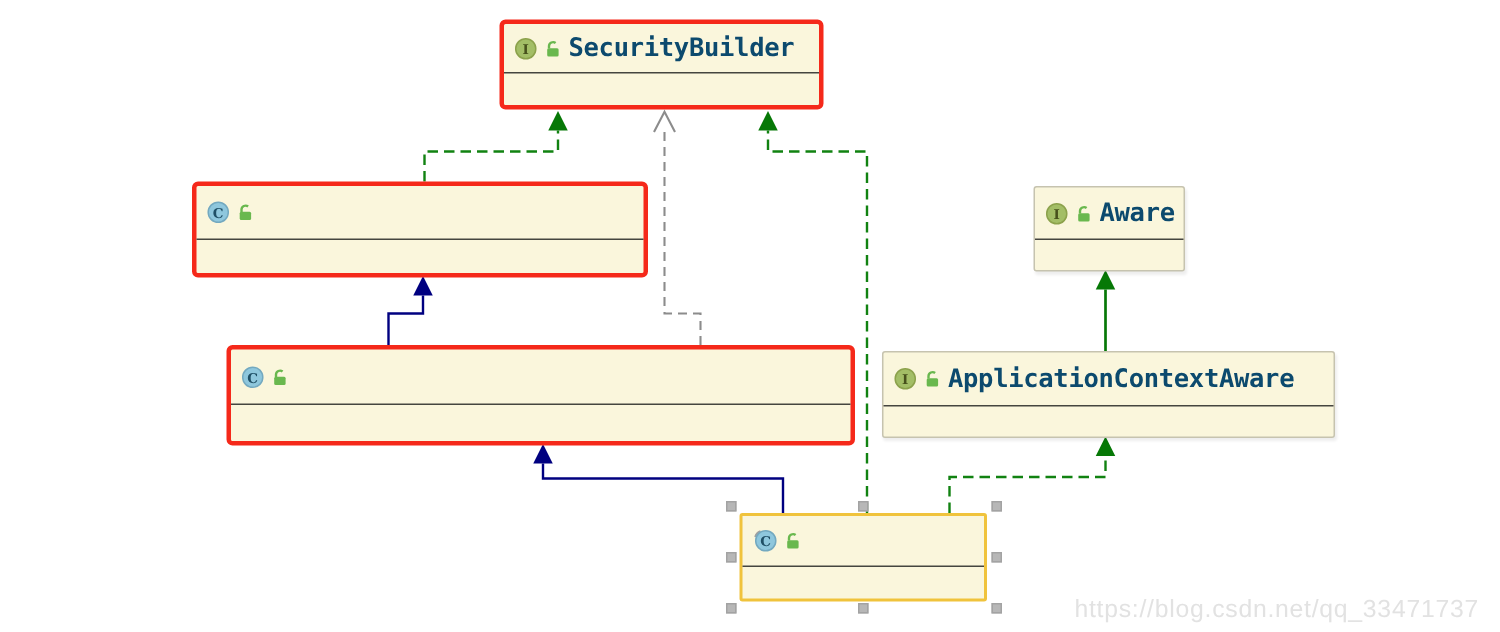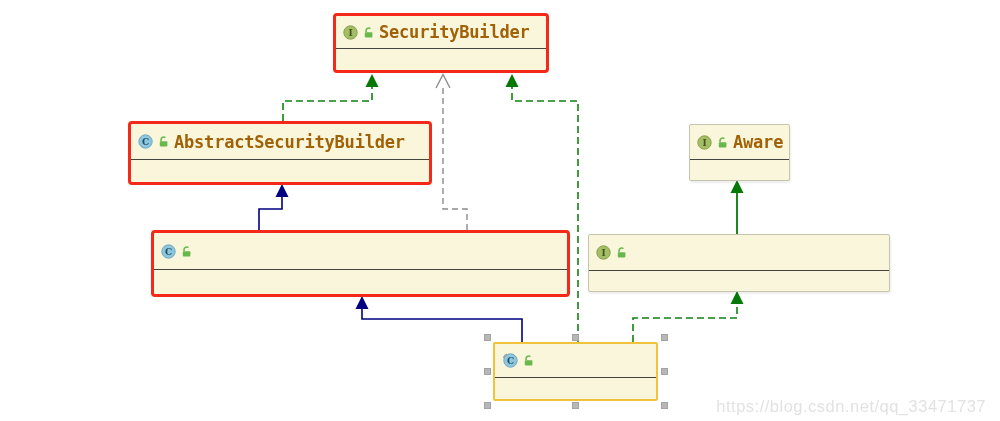--- a/index.html
+++ b/index.html
@@ -7,21 +7,21 @@
           font-family:"DejaVu Sans Mono", monospace;}
   #edges{position:absolute;left:0;top:0;width:1000px;height:421px;}
   .node{position:absolute;background:#FAF6DC;border:1px solid #C6C3AF;border-radius:2px;
         box-sizing:border-box;display:flex;flex-direction:column;
         box-shadow:1px 2px 2px rgba(0,0,0,0.07);}
   .node.red{border:3px solid #F5291A;border-radius:4px;box-shadow:none;}
   .node.selected{border:2px solid #F0C33C;box-shadow:none;}
   .node-title{display:flex;align-items:center;gap:4px;padding:0 7px;
               border-bottom:1px solid #45453F;flex:0 0 auto;box-sizing:border-box;}
   .node-body{flex:1 1 auto;}
-  .node-label{font-weight:bold;font-size:17px;color:#a16207;white-space:nowrap;
+  .node-label{font-weight:bold;font-size:17px;color:#0c4a6e;white-space:nowrap;
               letter-spacing:-0.2px;}
   .icon{display:inline-flex;flex:0 0 auto;}
   .handle{position:absolute;width:7px;height:7px;background:#B7B7B7;border:1px solid #A3A3A3;
           box-sizing:border-box;}
   #watermark{position:absolute;right:14px;bottom:5px;font-family:"Liberation Sans",sans-serif;
              font-size:16.5px;color:#E2E2E2;letter-spacing:0.5px;}
 </style>
 </head>
 <body>
 
@@ -91,21 +91,20 @@
             <circle cx="7.5" cy="7.5" r="6.7" fill="#8EC7DD" stroke="#73A9C0"></circle>
             <text x="7.5" y="11" text-anchor="middle" font-size="9" font-family="DejaVu Serif,serif" font-weight="bold" fill="#1F4F66">C</text>
           </svg>
       </span>
       <span class="icon">
         <svg width="13" height="13" viewBox="0 0 13 13">
             <path d="M4.0,6.3 L4.0,4.7 A2.7,2.7 0 0 1 8.4,2.7" fill="none" stroke="#69B84E" stroke-width="1.6"></path>
             <rect x="2.8" y="6.2" width="7.6" height="5.4" rx="1" fill="#69B84E"></rect>
           </svg>
       </span>
-      <span class="node-label">AbstractSecurityBuilder</span>
     </div>
     <div class="node-body"></div>
   </div>
 
   <div class="node red" style="left:151px;top:230px;width:419px;height:67px">
     <div class="node-title" style="height:37px">
       <span class="icon">
         <svg width="15" height="15" viewBox="0 0 15 15">
             <circle cx="7.5" cy="7.5" r="6.7" fill="#8EC7DD" stroke="#73A9C0"></circle>
             <text x="7.5" y="11" text-anchor="middle" font-size="9" font-family="DejaVu Serif,serif" font-weight="bold" fill="#1F4F66">C</text>
@@ -147,20 +146,21 @@
             <circle cx="7.5" cy="7.5" r="6.7" fill="#A3BE66" stroke="#8CA24C"></circle>
             <text x="7.5" y="11" text-anchor="middle" font-size="9" font-family="DejaVu Serif,serif" font-weight="bold" fill="#47511C">I</text>
           </svg>
       </span>
       <span class="icon">
         <svg width="13" height="13" viewBox="0 0 13 13">
             <path d="M4.0,6.3 L4.0,4.7 A2.7,2.7 0 0 1 8.4,2.7" fill="none" stroke="#69B84E" stroke-width="1.6"></path>
             <rect x="2.8" y="6.2" width="7.6" height="5.4" rx="1" fill="#69B84E"></rect>
           </svg>
       </span>
+      <span class="node-label">ApplicationContextAware</span>
     </div>
     <div class="node-body"></div>
   </div>
 
   <div class="node selected" style="left:493px;top:342px;width:165px;height:59px">
     <div class="node-title" style="height:34px">
       <span class="icon">
         <svg width="16" height="15" viewBox="0 0 16 15">
             <path d="M1.5,5 A5.5,5.5 0 0 1 5,1.2" fill="none" stroke="#A0A0A0" stroke-width="1.4"></path>
             <circle cx="8.5" cy="7.5" r="6.7" fill="#8EC7DD" stroke="#73A9C0"></circle>

